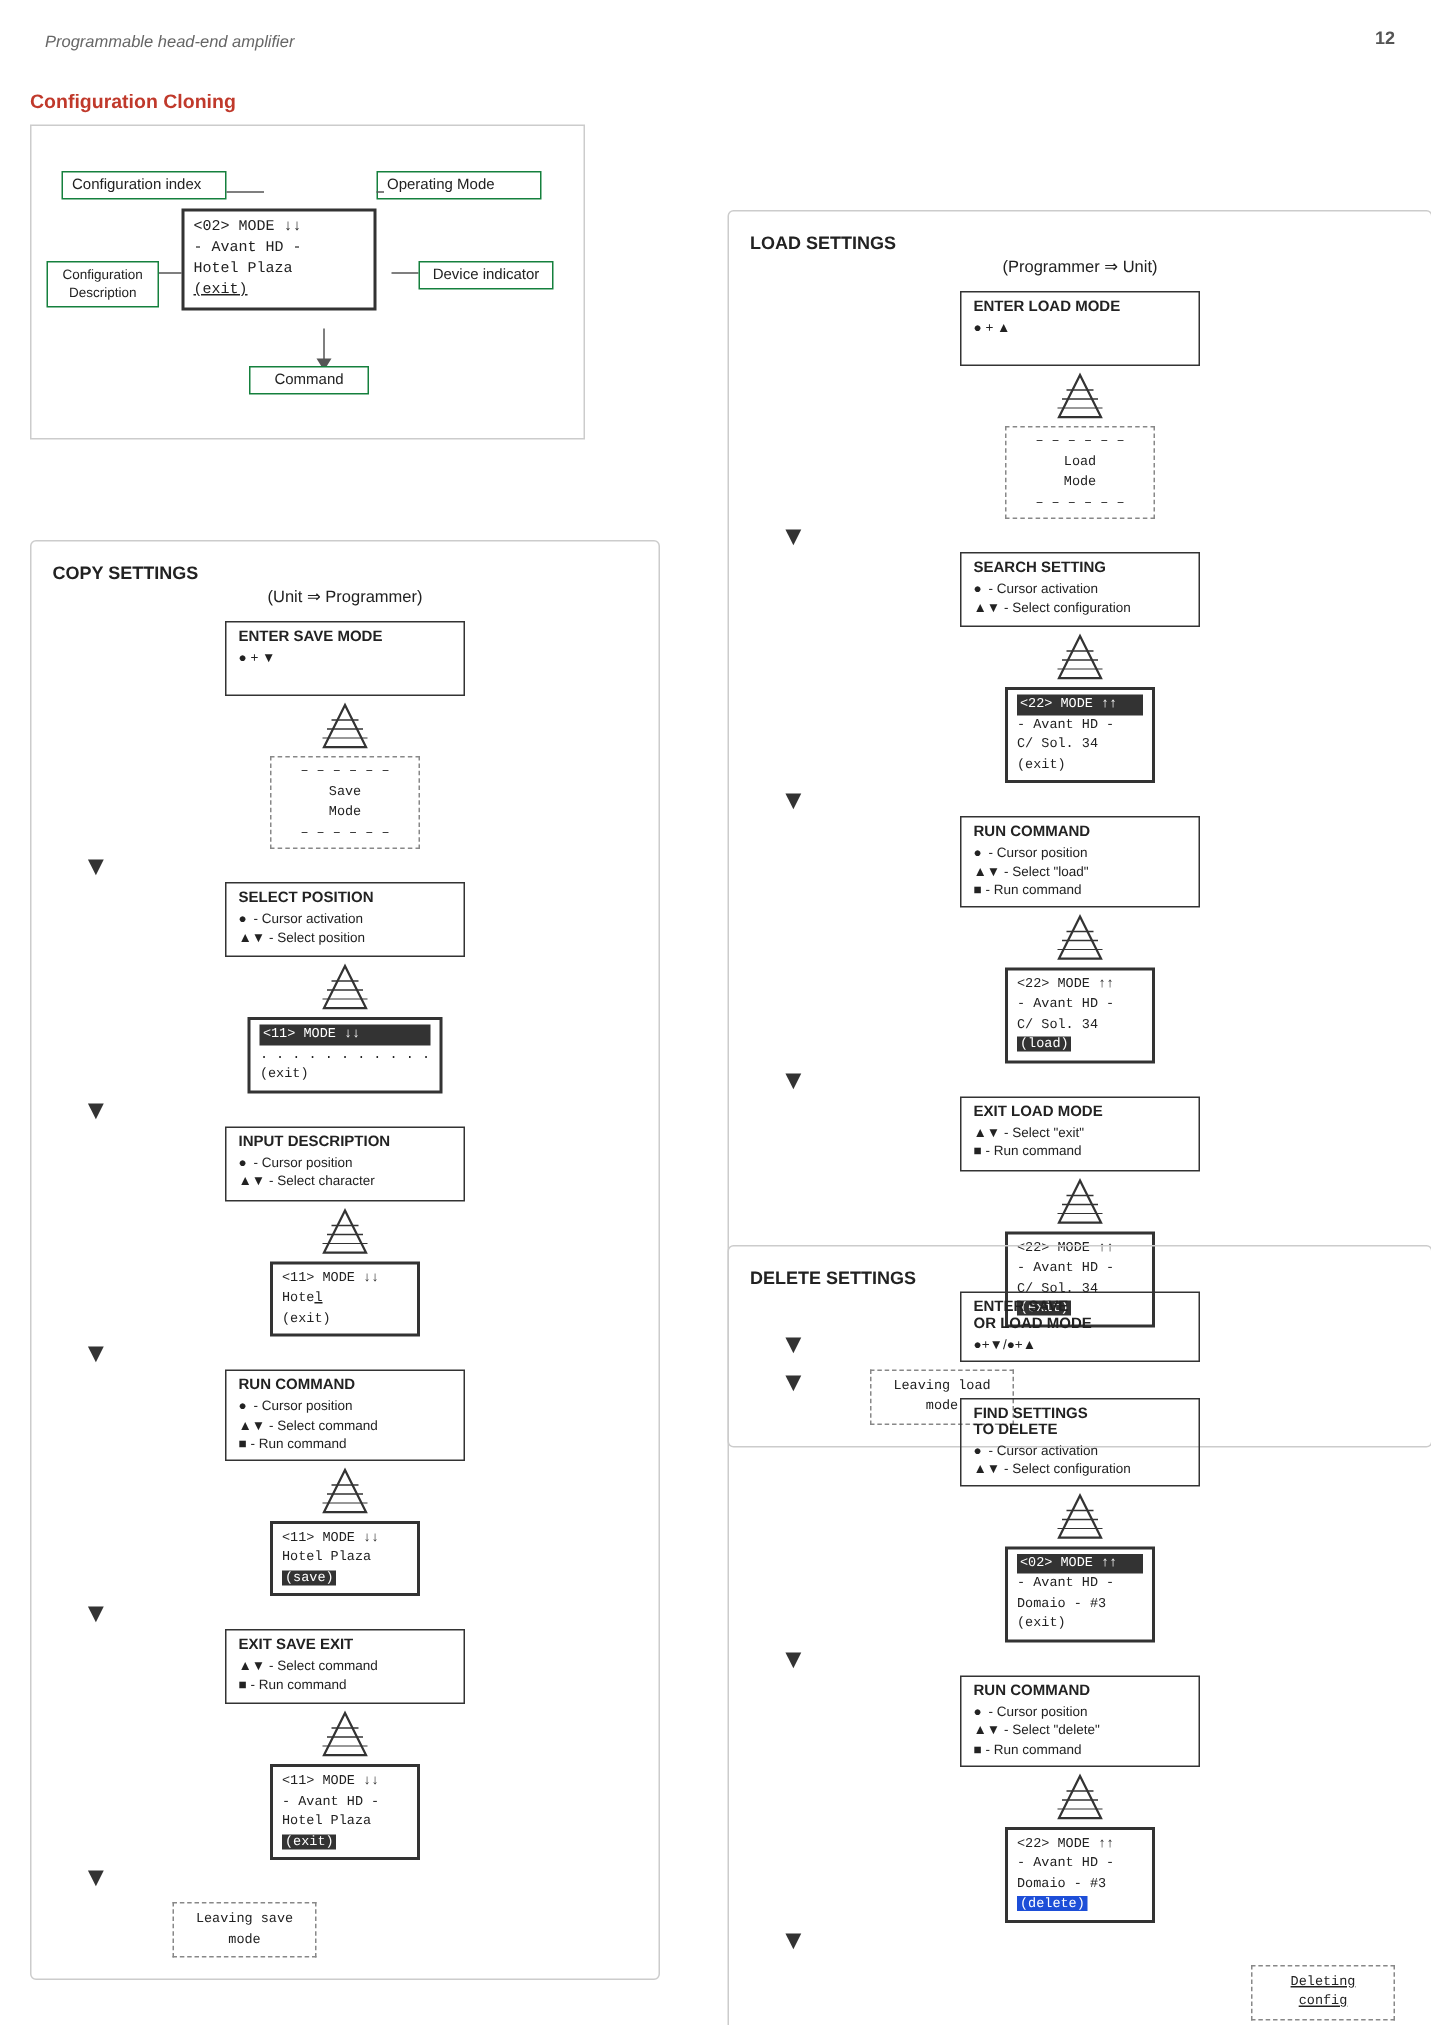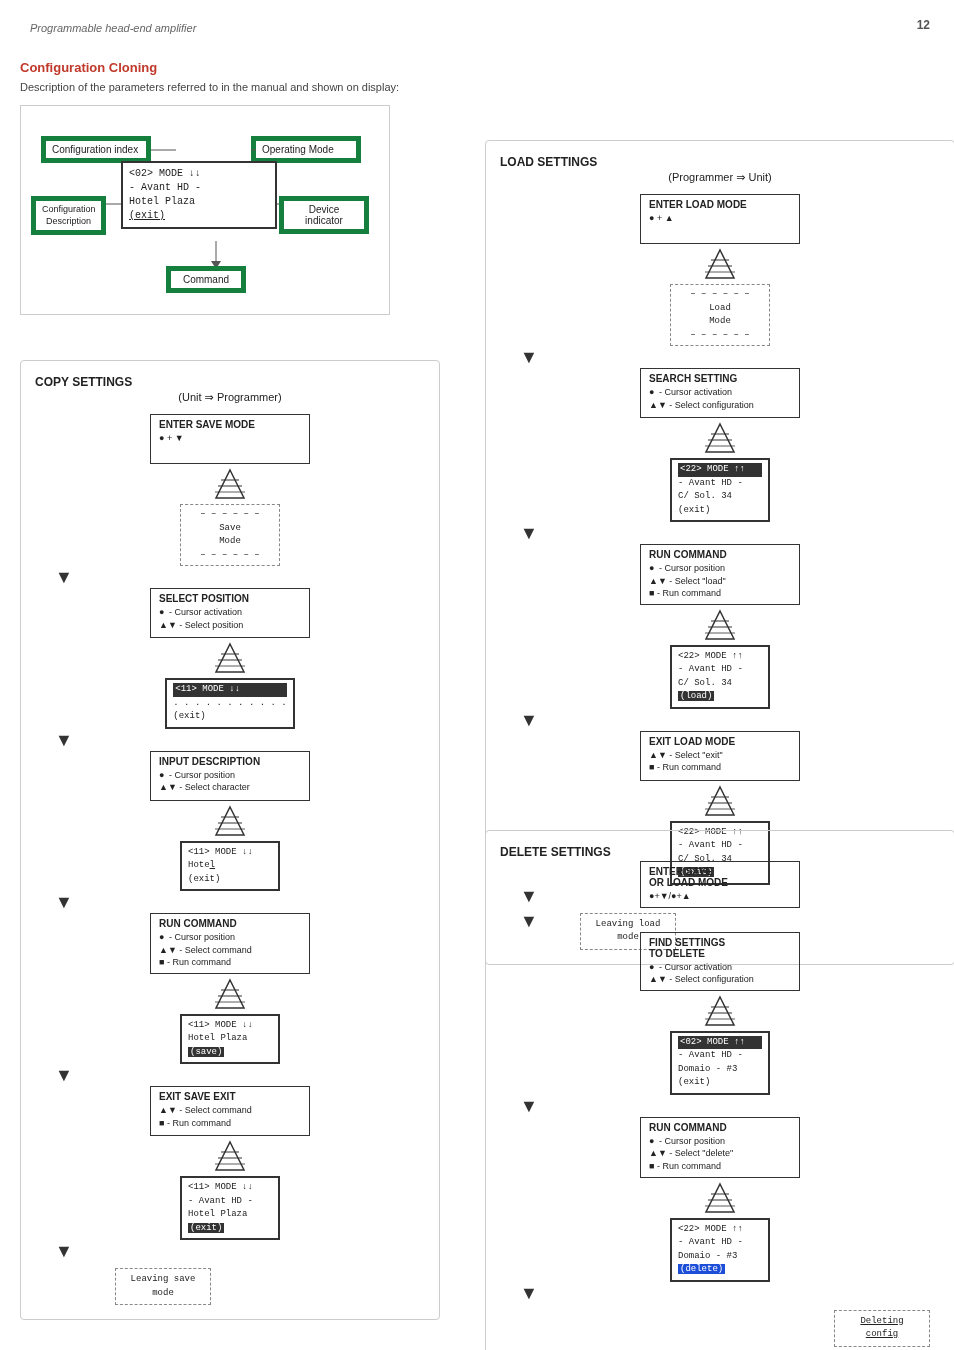--- a/index.html
+++ b/index.html
@@ -54,21 +54,21 @@
     }
     .diagram-box {
       border: 1px solid #ccc;
       padding: 16px;
       width: 370px;
       height: 210px;
       position: relative;
       margin-top: 8px;
     }
     .diag-label {
-      border: 5px solid #15803d;
+      border: 1px solid #15803d;
       padding: 3px 6px;
       font-size: 10px;
       background: #fff;
       position: absolute;
     }
     .diag-label-config-index { top: 30px; left: 20px; width: 110px; }
     .diag-label-op-mode { top: 30px; left: 230px; width: 110px; }
     .diag-label-config-desc { top: 90px; left: 10px; width: 75px; text-align: center; }
     .diag-label-device-ind { top: 90px; right: 20px; width: 90px; text-align: center; }
     .diag-label-command { top: 160px; left: 145px; width: 80px; text-align: center; }
@@ -78,21 +78,21 @@
       border: 2px solid #333;
       background: #fff;
       font-family: 'Courier New', monospace;
       font-size: 10px;
       padding: 4px 6px;
       line-height: 1.4;
     }
     .display-main {
       top: 55px;
       left: 100px;
-      width: 156px;
+      width: 130px;
     }
 
     .flow-title {
       text-align: left;
       font-weight: bold;
       font-size: 12px;
       margin-bottom: 2px;
     }
     .flow-subtitle {
       text-align: center;
@@ -198,21 +198,20 @@
 <body>
 
 <div class="page-number">12</div>
 
 <div class="header-text">Programmable head-end amplifier</div>
 
 <div class="main-content">
 
   <div class="config-clone-section" style="margin-bottom:16px;">
     <div class="section-title">Configuration Cloning</div>
-    <div class="section-subtitle">Description of the parameters referred to in the manual and shown on display:</div>
 
     <div class="diagram-box">
 
       <div class="diag-label diag-label-config-index">Configuration index</div>
       <div class="diag-label diag-label-op-mode">Operating Mode</div>
 
       <svg style="position:absolute;top:0;left:0;width:100%;height:100%;pointer-events:none;">
 
         <line x1="130" y1="44" x2="155" y2="44" stroke="#555" stroke-width="1"></line>
 

